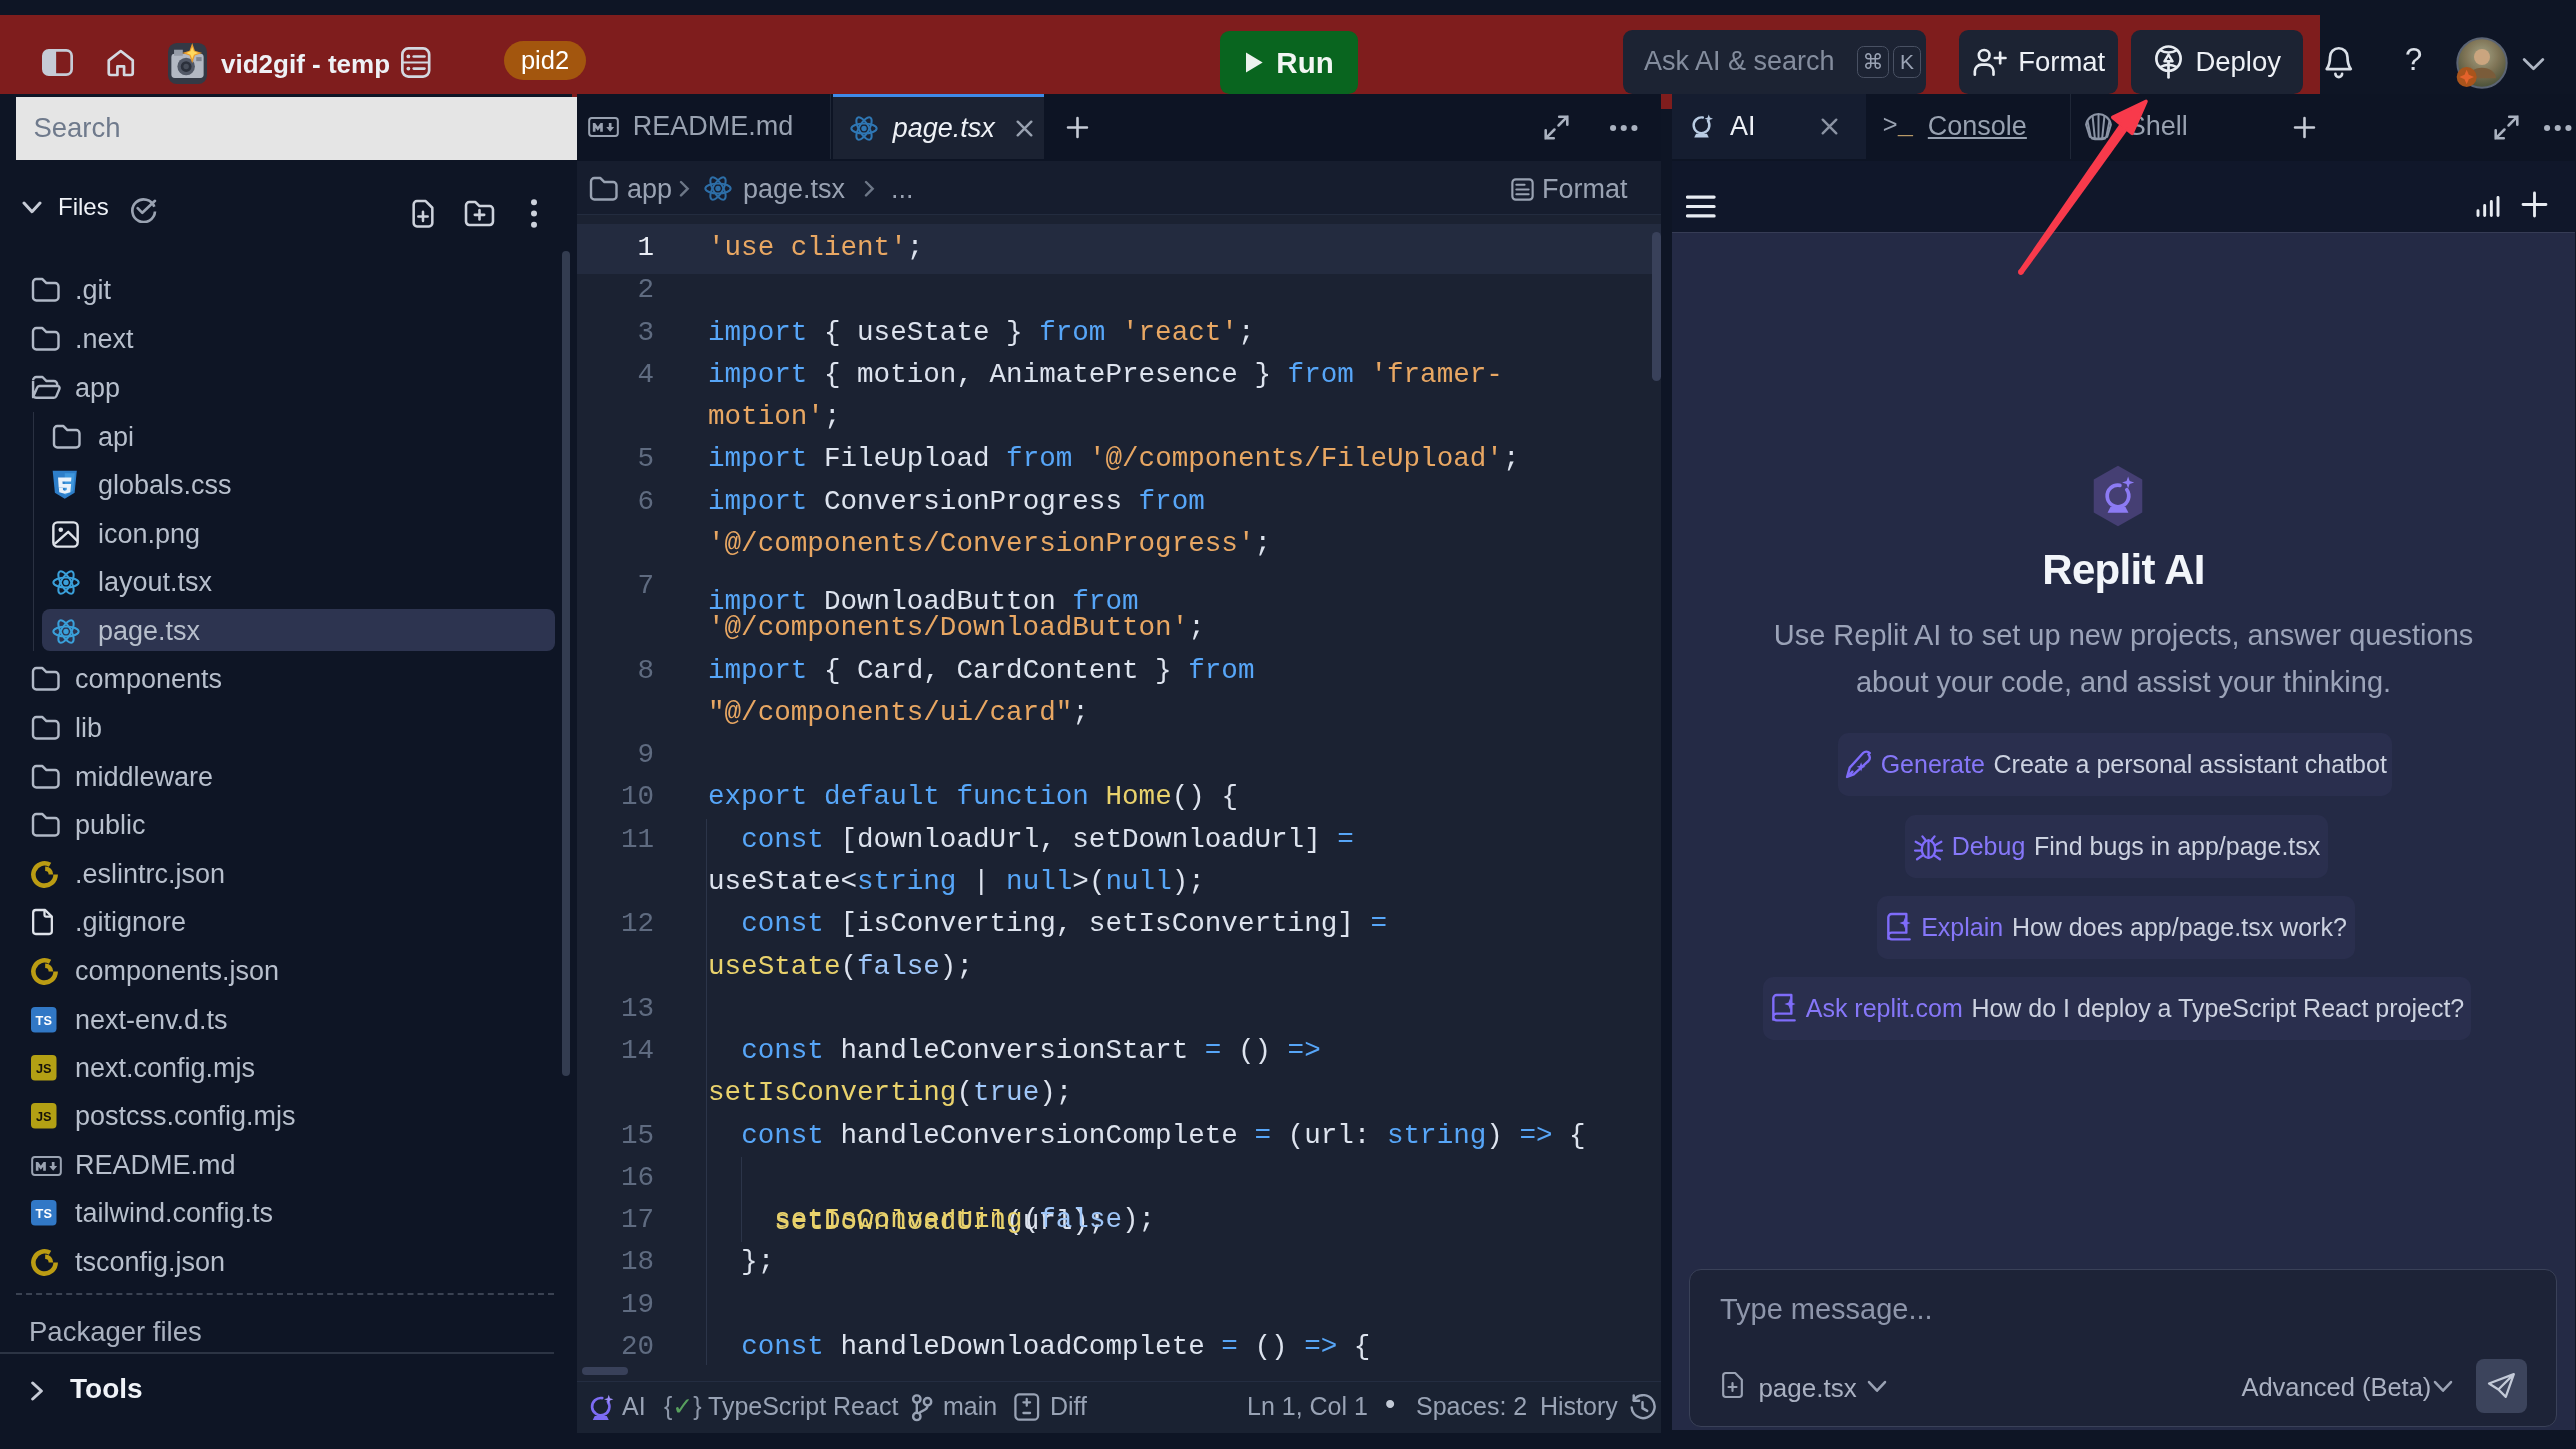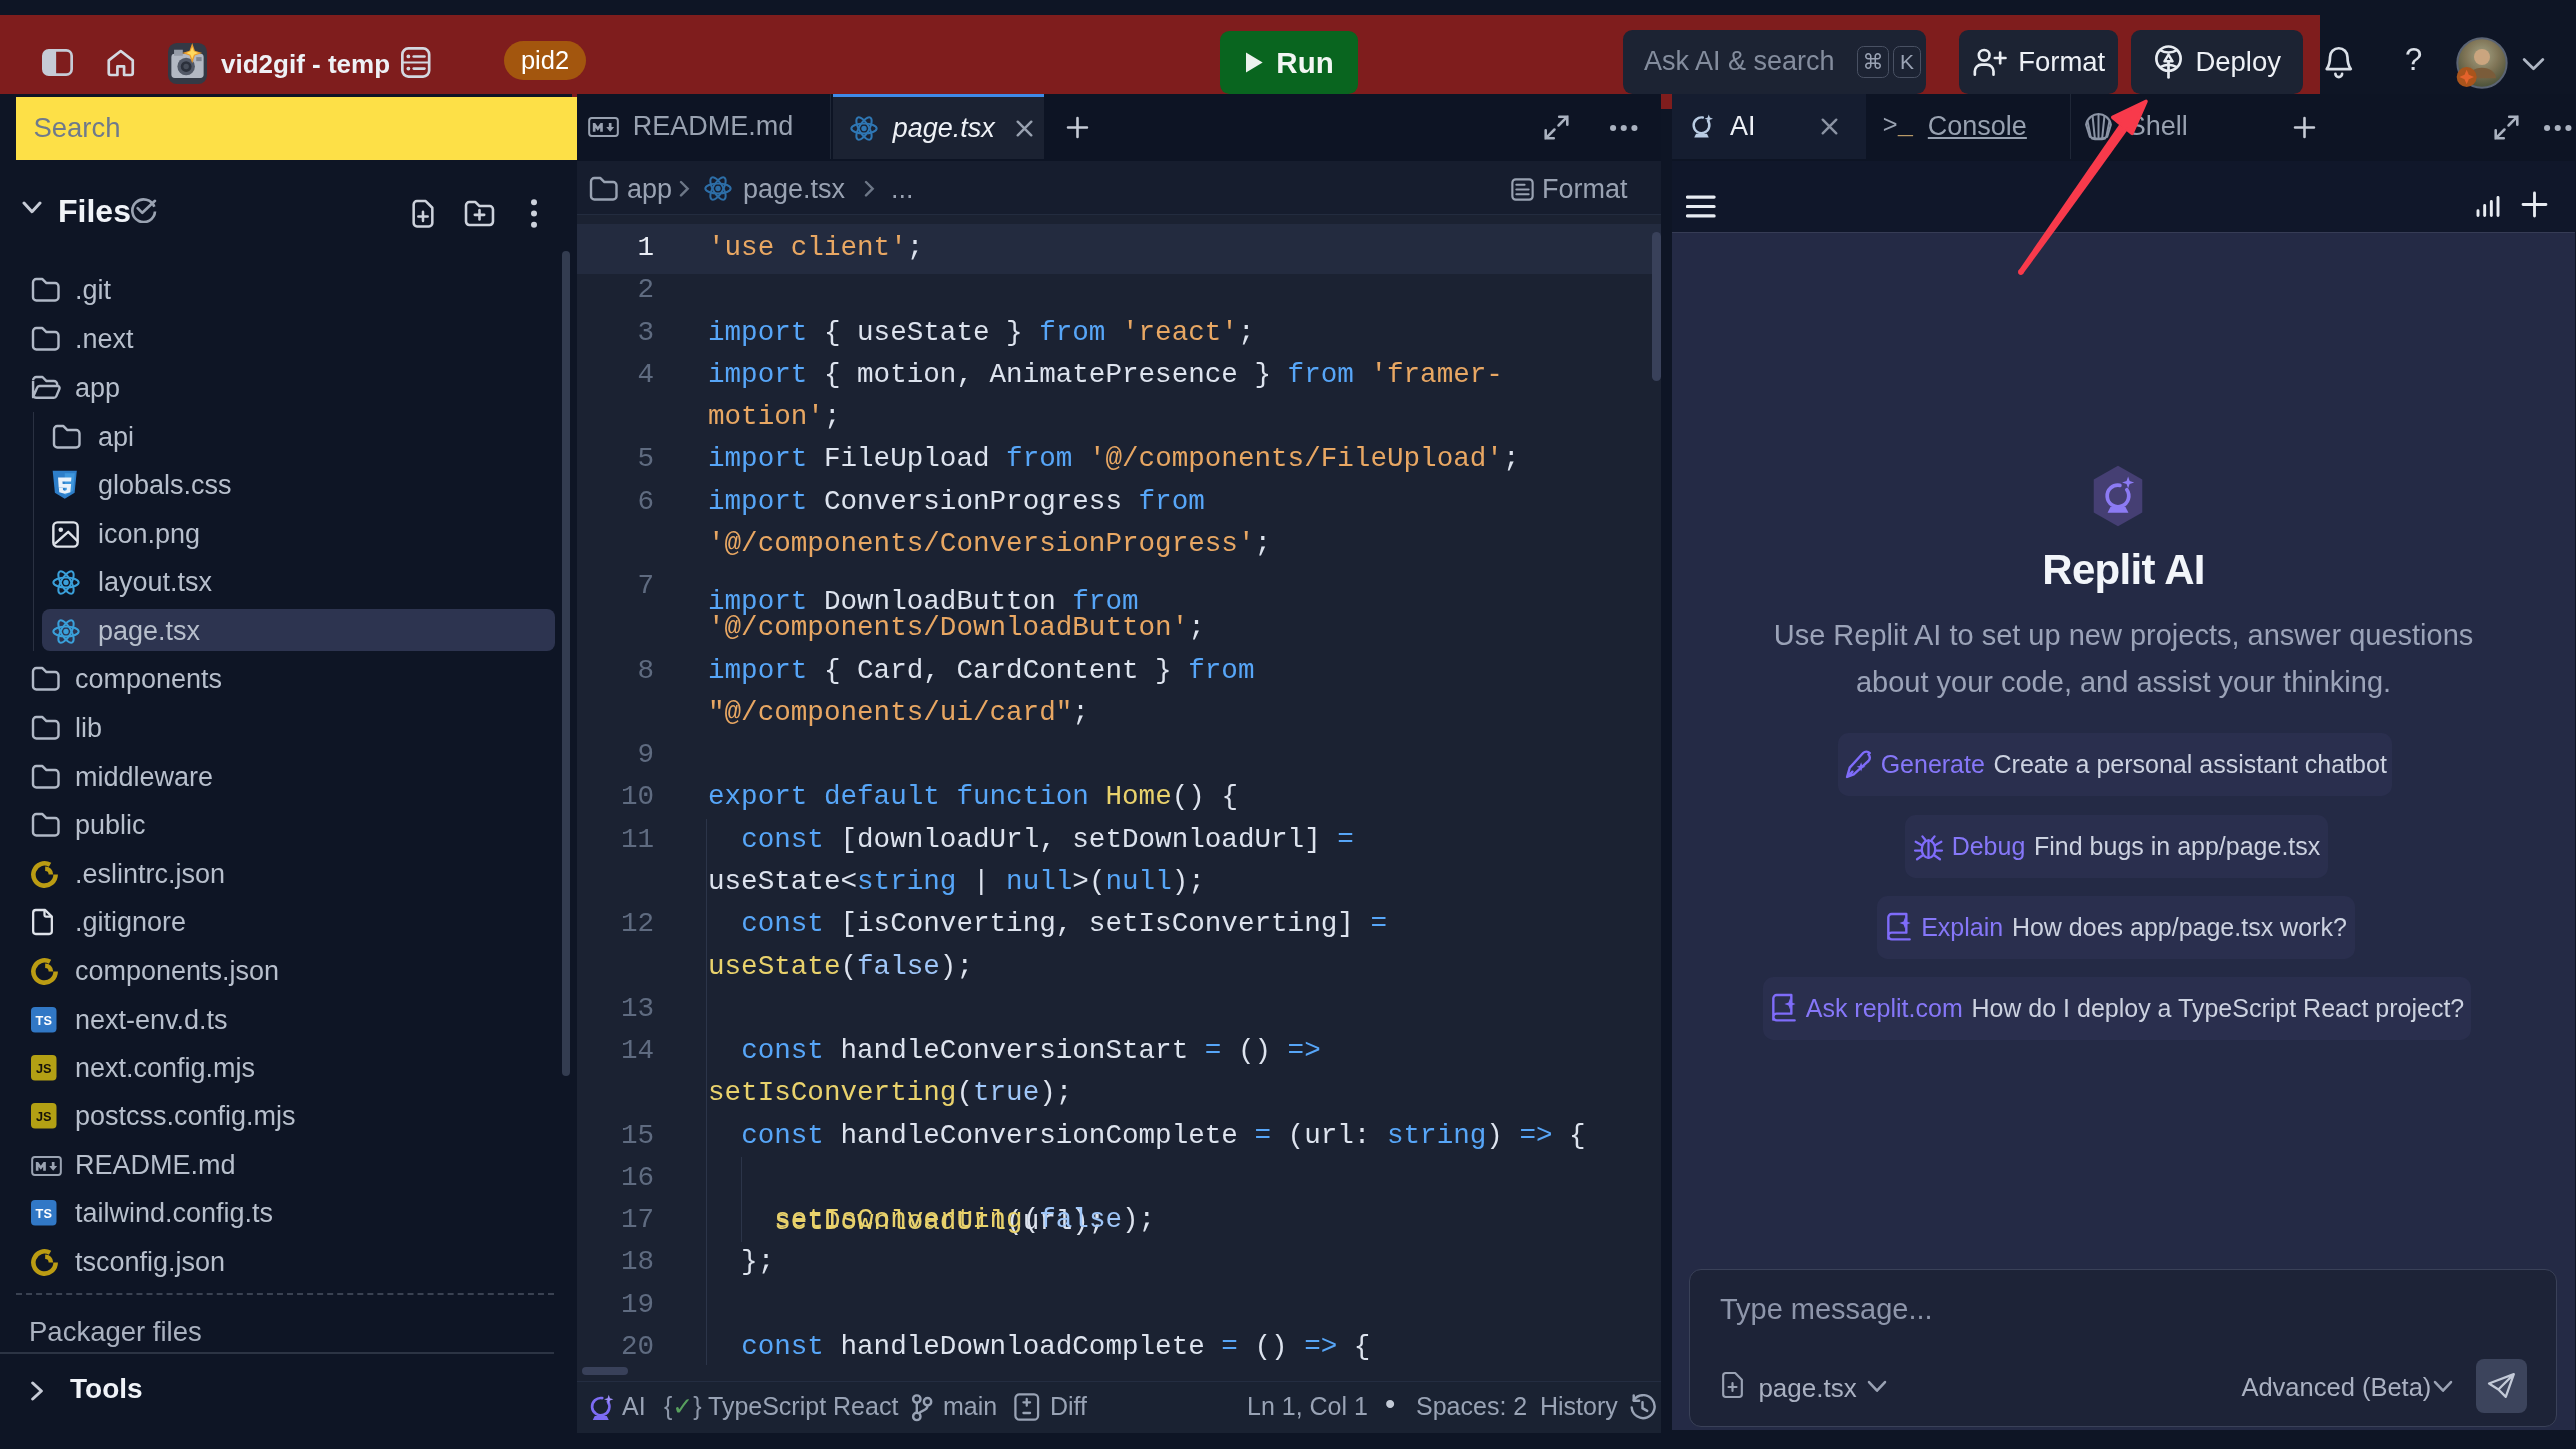--- a/index.html
+++ b/index.html
@@ -126,28 +126,28 @@
     <circle cx="39" cy="30" r="12" fill="#caa57f"></circle>
     <path d="M18 62 a21 16 0 0 1 42 0 z" fill="#7a5c3a"></path>
     <circle cx="16" cy="60" r="15" fill="#a9541c"></circle>
     <path d="M16 49 l3.2 7.8 L27 60 l-7.8 3.2 L16 71 l-3.2-7.8 L5 60 l7.8-3.2 Z" fill="#e4622b"></path>
   </svg>
   <svg class="abs" style="left:2522px;top:42px" width="23" height="14.8" viewBox="0 0 42 26">
     <path d="M4 4 L21 21 L38 4" fill="none" stroke="#aeb6c4" stroke-width="5" stroke-linecap="round" stroke-linejoin="round"></path>
   </svg>
 </div>
 <div class="abs" id="sidebar">
-  <div class="abs" style="left:16px;top:2.7px;width:587px;height:63px;border-radius:0;background:#fde047;">
+  <div class="abs" style="left:16px;top:2.7px;width:587px;height:63px;border-radius:0;background:#e5e5e5;">
     <span class="abs" style="left:17.4px;top:15.4px;font-size:27.5px;color:#6f7a8c;">Search</span>
   </div>
 
   <svg class="abs" style="left:22px;top:107px" width="20" height="13.4" viewBox="0 0 30 20">
       <path d="M3 3 L15 16 L27 3" fill="none" stroke="#c6cbd6" stroke-width="4.5" stroke-linecap="round" stroke-linejoin="round"></path>
     </svg>
-  <div class="abs" style="left:58px;top:99px;font-size:32px;font-weight:700;color:#f0f3f8;">Files</div>
+  <div class="abs" style="left:58px;top:99px;font-size:24px;font-weight:400;color:#f0f3f8;">Files</div>
   <svg class="abs" style="left:129px;top:102px" width="28" height="27" viewBox="0 0 42 40">
     <path d="M38 16 a17 17 0 1 0 1 7" fill="none" stroke="#9aa3b2" stroke-width="4"></path>
     <path d="M13 18 l7 7 L39 7" fill="none" stroke="#9aa3b2" stroke-width="4" stroke-linecap="round" stroke-linejoin="round"></path>
   </svg>
   <svg class="abs" style="left:411px;top:105px" width="24" height="29.5" viewBox="0 0 36 44">
     <path d="M4 8 a5 5 0 0 1 5-5 h13 l10 10 v23 a5 5 0 0 1-5 5 H9 a5 5 0 0 1-5-5 Z" fill="none" stroke="#cdd2dc" stroke-width="3.8" stroke-linejoin="round"></path>
     <line x1="18" y1="19" x2="18" y2="33" stroke="#cdd2dc" stroke-width="3.8" stroke-linecap="round"></line>
     <line x1="11" y1="26" x2="25" y2="26" stroke="#cdd2dc" stroke-width="3.8" stroke-linecap="round"></line>
   </svg>
   <svg class="abs" style="left:464px;top:106px" width="31" height="27" viewBox="0 0 46 40">

